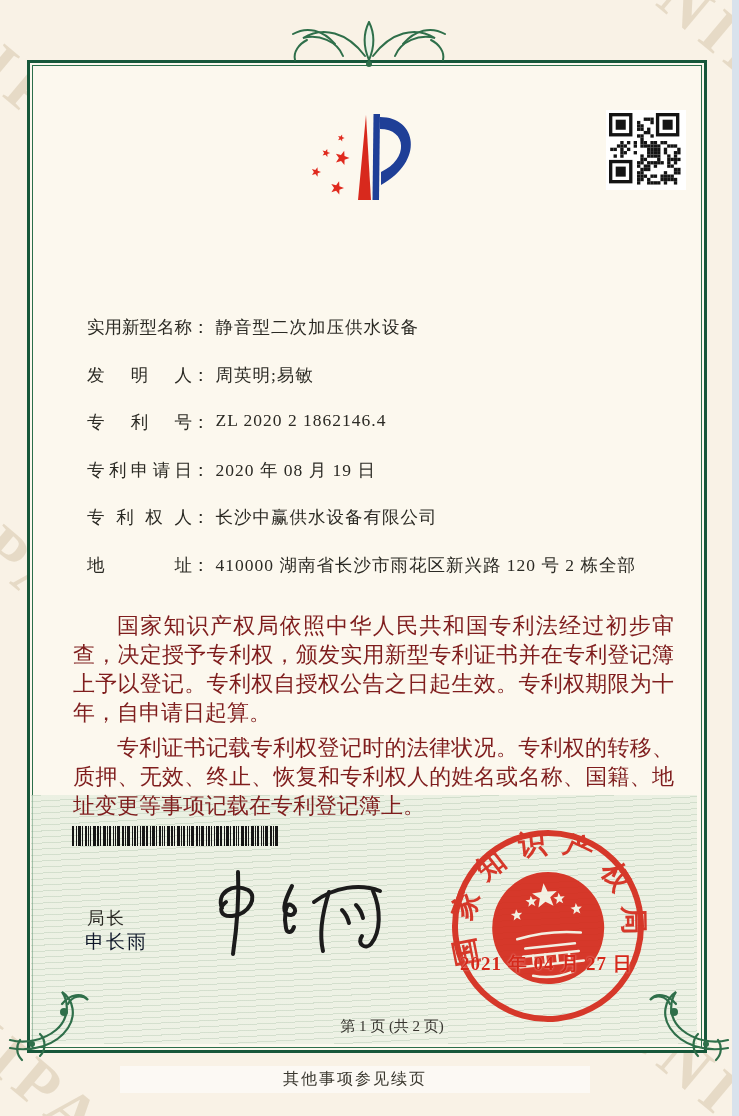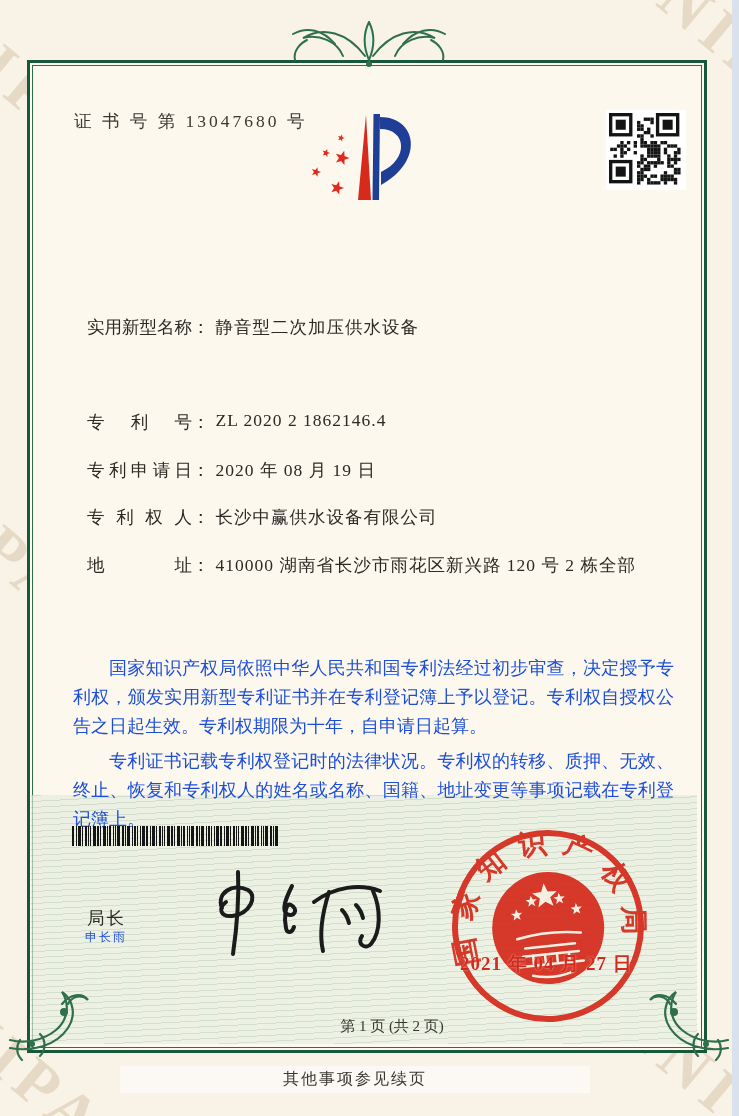--- a/index.html
+++ b/index.html
@@ -30,27 +30,27 @@
     font-size:40px;font-weight:bold;letter-spacing:12px;color:#201d18;}
   
   .row{position:absolute;left:87px;width:620px;font-size:17.5px;white-space:nowrap;color:#2b2a24;}
   .row .lab{display:inline-block;width:105px;text-align:justify;text-align-last:justify;vertical-align:top;}
   .row .colon{display:inline-block;vertical-align:top;}
   .row .val{display:inline-block;margin-left:6px;vertical-align:top;letter-spacing:1px;}
   .row.r1{top:315px}.row.r2{top:363px}.row.r3{top:410px}.row.r4{top:458px}
   .row.r5{top:505px}.row.r6{top:553px}.row.r7{top:600px}
   .pair2{position:absolute;left:385px;top:0;}
   
-  .paras{position:absolute;left:73px;top:654px;width:601px;font-size:18px;line-height:29px;
-    text-align:justify;color:#1d4ed8;}
+  .paras{position:absolute;left:73px;top:611px;width:601px;font-size:22px;line-height:29px;
+    text-align:justify;color:#7f1d1d;}
   .paras p{margin:0 0 6px 0;text-indent:2em;}
   
   .barcode{position:absolute;left:72px;top:826px;}
   .signer-title{position:absolute;left:87px;top:894px;font-size:17.5px;letter-spacing:2px;color:#2b2a24;margin-top:12px;}
-  .signer-name{position:absolute;left:85px;top:929px;font-size:12px;letter-spacing:2px;color:#1d4ed8;}
+  .signer-name{position:absolute;left:85px;top:929px;font-size:19px;letter-spacing:2px;color:#0f172a;}
   .signature{position:absolute;left:192px;top:860px;}
   .seal{position:absolute;left:448px;top:826px;transform:rotate(-6deg);opacity:.92;}
   .seal-date{position:absolute;left:460px;top:951px;font-size:19px;font-weight:bold;color:#d5291b;
     letter-spacing:1px;white-space:nowrap;text-shadow:0 0 2px rgba(255,255,255,.6);}
   .page-info{position:absolute;left:27px;top:1017px;width:730px;text-align:center;font-size:15px;color:#37352f;}
   .note{position:absolute;left:120px;top:1066px;width:470px;text-align:center;font-size:16px;
     letter-spacing:2px;color:#3a382f;background:rgba(255,255,255,.55);padding:3px 0;}
   svg{display:block;}
 </style>
 </head>
@@ -97,21 +97,20 @@
     <g stroke="#2f6f4a" fill="none" stroke-width="2.2" stroke-linecap="round">
       <path d="M4,66 C26,70 50,64 62,46 C70,34 68,18 56,10 C64,22 62,38 50,48 C38,58 20,62 4,58"></path>
       <path d="M56,22 C64,12 76,10 82,18 C76,12 66,14 62,22"></path>
       <path d="M34,52 C40,58 40,68 34,74"></path>
       <path d="M14,58 C10,64 10,72 16,78"></path>
       <circle cx="58" cy="30" r="4" fill="#2f6f4a" stroke="none"></circle>
       <circle cx="26" cy="62" r="3" fill="#2f6f4a" stroke="none"></circle>
     </g>
   </svg>
 
-  <div class="cert-no">证 书 号 第 13047680 号</div>
 
   <svg class="logo" width="130" height="102" viewBox="0 0 130 100">
     <g id="logo-stars" fill="#e02a1e">
         <polygon points="43.1,29.6 43.2,32.1 45.6,32.9 43.2,33.9 43.2,36.4 41.6,34.4 39.1,35.2 40.5,33.0 39.1,30.9 41.5,31.6"></polygon>
         <polygon points="28.2,44.0 28.4,46.9 31.2,47.9 28.4,49.0 28.4,52.0 26.5,49.7 23.6,50.5 25.2,48.0 23.6,45.6 26.4,46.3"></polygon>
         <polygon points="45.2,45.8 45.5,51.1 50.5,52.9 45.6,54.8 45.4,60.1 42.1,56.0 37.0,57.5 39.9,53.0 36.9,48.7 42.0,50.0"></polygon>
         <polygon points="18.5,62.2 18.7,65.7 22.0,66.9 18.7,68.2 18.6,71.7 16.4,69.0 13.0,70.0 14.9,67.0 12.9,64.1 16.3,65.0"></polygon>
         <polygon points="40.1,76.3 40.4,81.2 45.0,82.9 40.4,84.7 40.3,89.6 37.1,85.8 32.4,87.2 35.1,83.0 32.3,79.0 37.1,80.2"></polygon>
       </g>
     <polygon points="67,10 72,95 59,95" fill="#d8291d"></polygon>
@@ -253,20 +252,23 @@
         <rect x="0" y="46.9" width="23.45" height="23.45"></rect>
         <rect x="3.35" y="50.25" width="16.75" height="16.75" fill="#ffffff"></rect>
         <rect x="6.7" y="53.6" width="10.05" height="10.05" fill="#141414"></rect>
       </g>
   </svg>
 
 
   <div class="row r1">
     <span class="lab">实用新型名称</span><span class="colon">：</span><span class="val">静音型二次加压供水设备</span>
   </div>
+  <div class="row r2">
+    <span class="lab">发明人</span><span class="colon">：</span><span class="val">周英明;易敏</span>
+  </div>
   <div class="row r3">
     <span class="lab">专利号</span><span class="colon">：</span><span class="val">ZL 2020 2 1862146.4</span>
   </div>
   <div class="row r4">
     <span class="lab">专利申请日</span><span class="colon">：</span><span class="val">2020 年 08 月 19 日</span>
   </div>
   <div class="row r5">
     <span class="lab">专利权人</span><span class="colon">：</span><span class="val">长沙中赢供水设备有限公司</span>
   </div>
   <div class="row r6">

